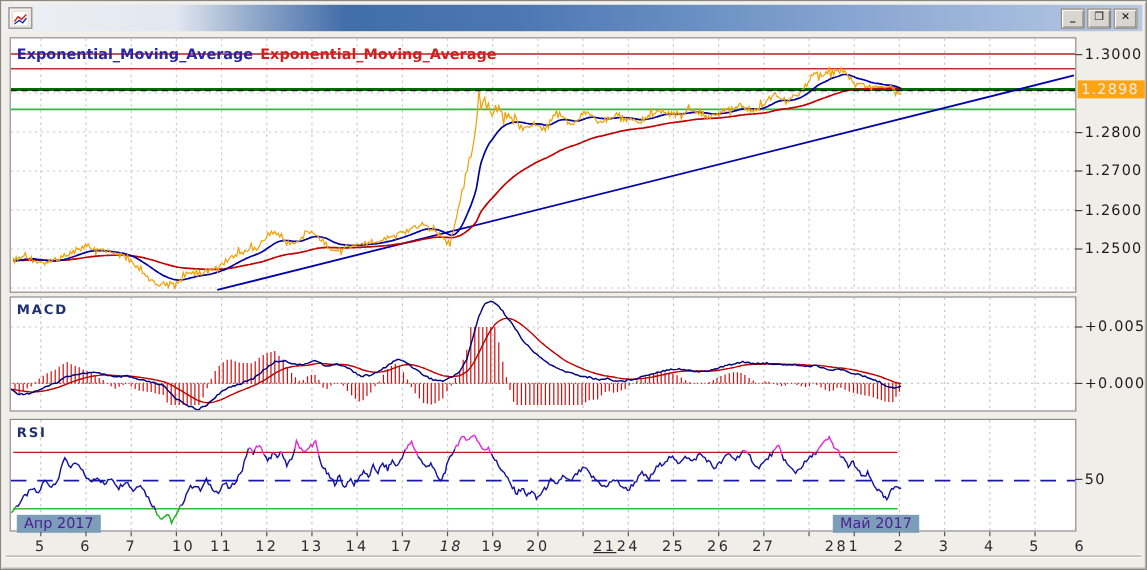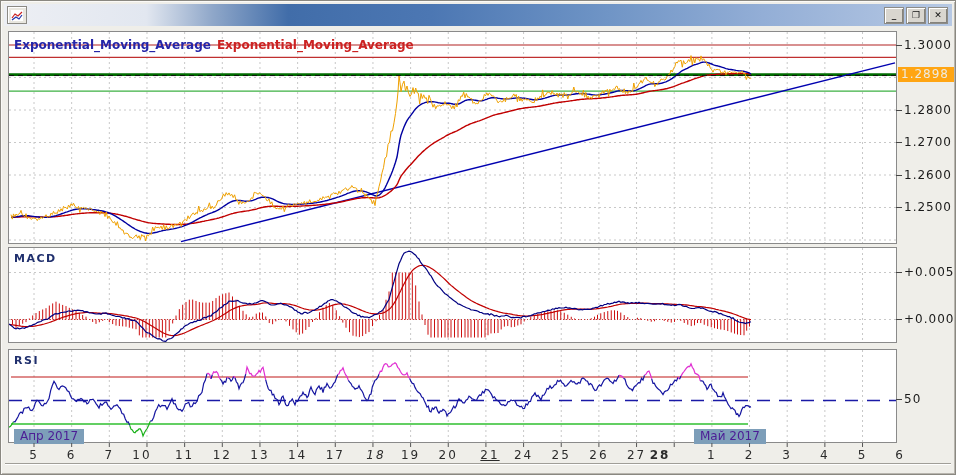--- a/index.html
+++ b/index.html
@@ -436,34 +436,34 @@
     <div class="ylabel" style="top: 102px;">1.2800</div>
     <div class="ylabel" style="top: 134px;">1.2700</div>
     <div class="ylabel" style="top: 167px;">1.2600</div>
     <div class="ylabel" style="top: 199px;">1.2500</div>
     <div class="ylabel" style="top: 264px;">+0.005</div>
     <div class="ylabel" style="top: 311px;">+0.000</div>
     <div class="ylabel" style="top: 391px;">50</div>
     <div class="xlabel" style="left: 33px;">5</div>
     <div class="xlabel" style="left: 70.66px;">6</div>
     <div class="xlabel" style="left: 108.32px;">7</div>
-    <div class="xlabel" style="left: 141px;">10</div>
+    <div class="xlabel" style="left: 152px;">10</div>
     <div class="xlabel" style="left: 183.64px;">11</div>
     <div class="xlabel" style="left: 221.3px;">12</div>
     <div class="xlabel" style="left: 258.96px;">13</div>
     <div class="xlabel" style="left: 296.62px;">14</div>
     <div class="xlabel" style="left: 334.28px;">17</div>
     <div class="xlabel" style="left: 375px; font-style: italic;">18</div>
     <div class="xlabel" style="left: 409.6px;">19</div>
     <div class="xlabel" style="left: 447.26px;">20</div>
-    <div class="xlabel" style="left: 489px; text-decoration: underline;">21</div>
+    <div class="xlabel" style="left: 503px; text-decoration: underline;">21</div>
     <div class="xlabel" style="left: 522.58px;">24</div>
     <div class="xlabel" style="left: 560.24px;">25</div>
     <div class="xlabel" style="left: 597.9px;">26</div>
     <div class="xlabel" style="left: 635.56px;">27</div>
-    <div class="xlabel" style="left: 659px; font-weight: bold;">28</div>
+    <div class="xlabel" style="left: 696px;">28</div>
     <div class="xlabel" style="left: 710.88px;">1</div>
     <div class="xlabel" style="left: 748.54px;">2</div>
     <div class="xlabel" style="left: 786.2px;">3</div>
     <div class="xlabel" style="left: 823.86px;">4</div>
     <div class="xlabel" style="left: 861.52px;">5</div>
     <div class="xlabel" style="left: 899.18px;">6</div>
   </div>
 
 </body></html>

